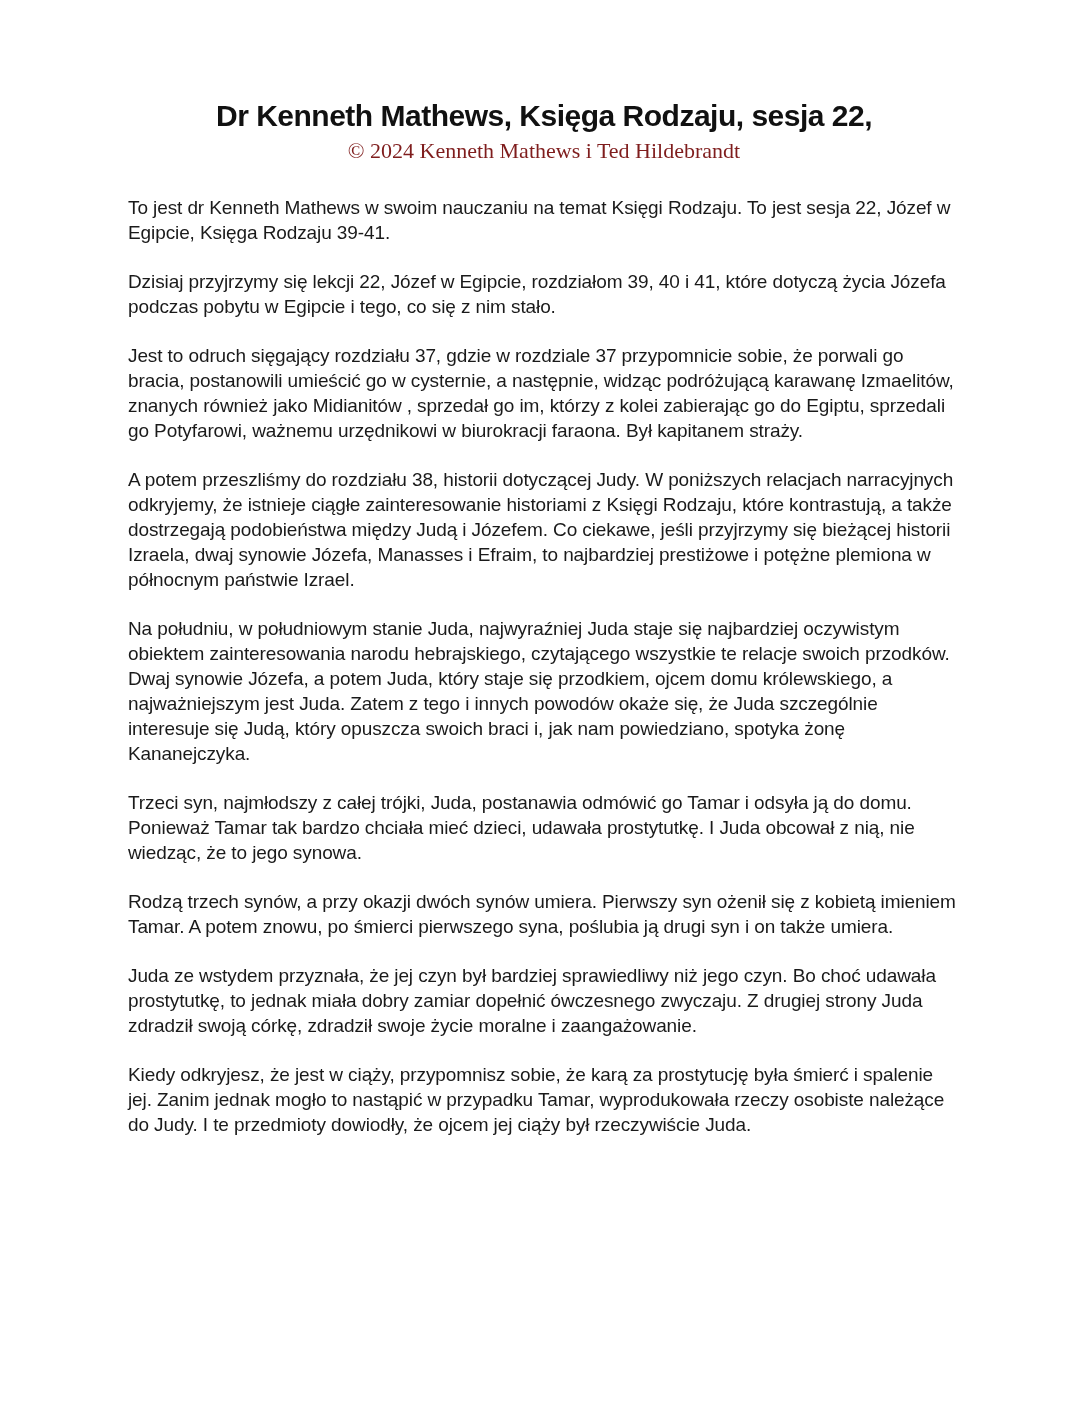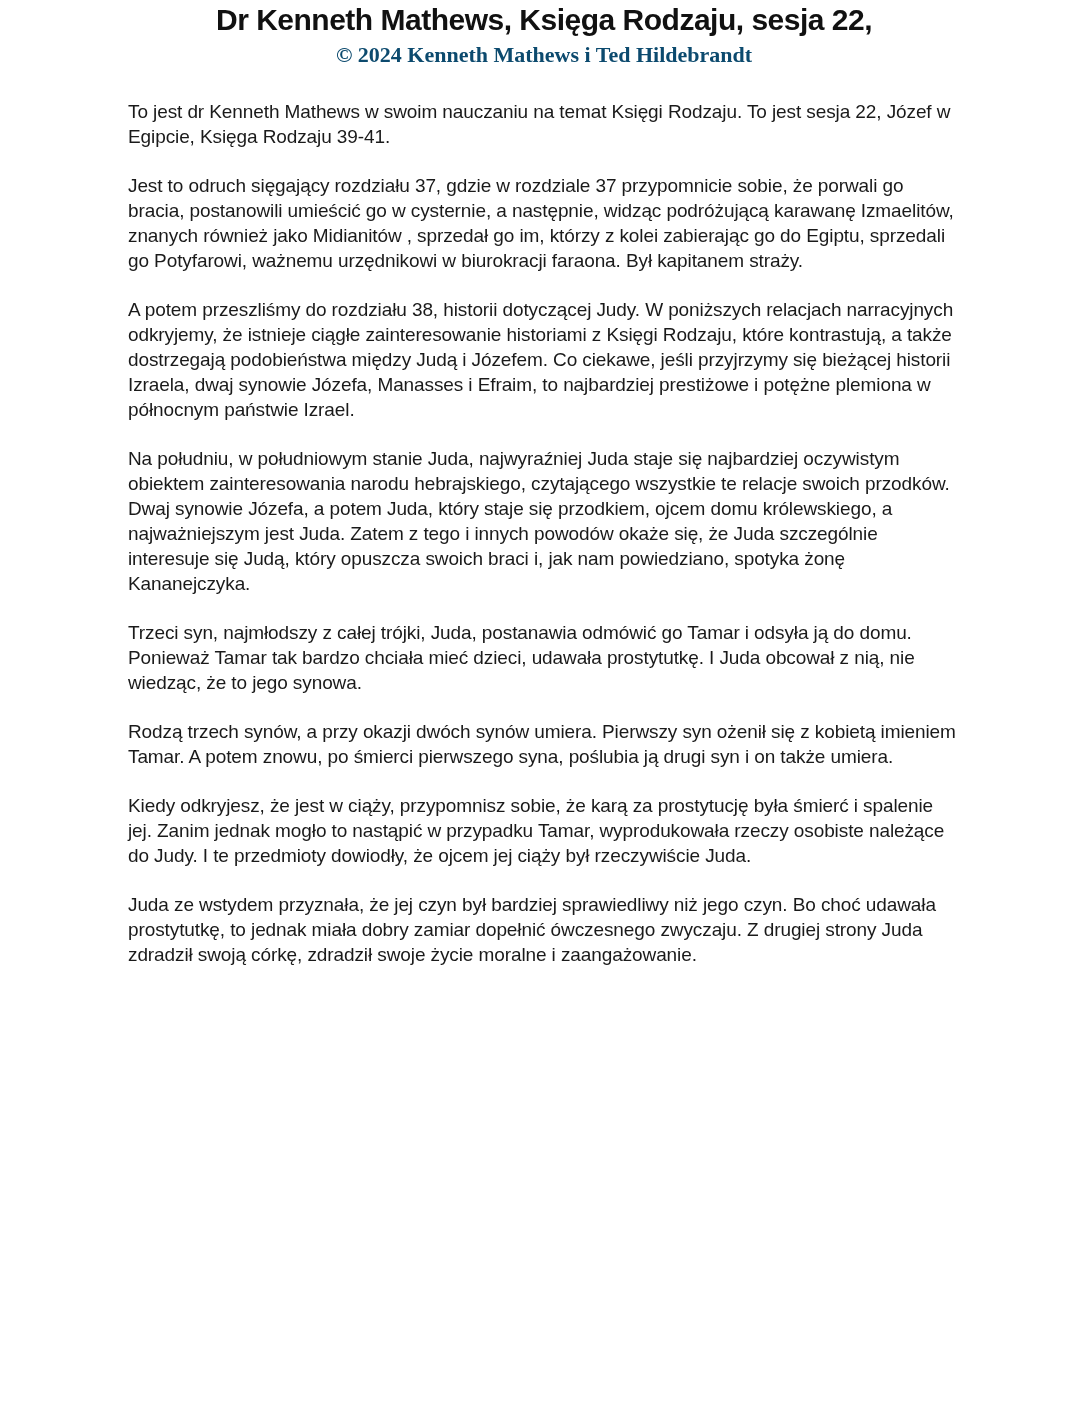--- a/index.html
+++ b/index.html
@@ -10,37 +10,38 @@
   .page {
     position: relative;
     width: 1088px;
     height: 1404px;
     background: #ffffff;
     overflow: hidden;
     font-family: "Liberation Sans", "DejaVu Sans", sans-serif;
     color: #1a1a1a;
   }
   .doc-header {
+    padding-top: 96px;
     text-align: center;
   }
   .doc-title {
     margin: 0;
     font-size: 30px;
     line-height: 39px;
     font-weight: bold;
     letter-spacing: -0.5px;
     color: #111111;
   }
   .doc-copyright {
     margin: 2px 0 0 0;
     font-family: "Liberation Serif", "DejaVu Serif", serif;
     font-size: 22px;
     line-height: 28px;
-    font-weight: bold;
-    color: #0c4a6e;
+    font-weight: normal;
+    color: #7f1d1d;
   }
   .doc-body {
     margin: 30px 128px 0 128px;
     width: 833px;
     font-size: 19px;
     line-height: 25px;
     letter-spacing: -0.1px;
     text-align: left;
   }
   .doc-body p {
@@ -53,21 +54,22 @@
 <div class="page">
   <header class="doc-header">
     <h1 class="doc-title">
       <span>Dr Kenneth Mathews, Księga Rodzaju, sesja 22,</span><br>
     </h1>
     <div class="doc-copyright">© 2024 Kenneth Mathews i Ted Hildebrandt</div>
   </header>
 
   <main class="doc-body">
     <p>To jest dr Kenneth Mathews w swoim nauczaniu na temat Księgi Rodzaju. To jest sesja 22, Józef w Egipcie, Księga Rodzaju 39-41.</p>
+    <p>Dzisiaj przyjrzymy się lekcji 22, Józef w Egipcie, rozdziałom 39, 40 i 41, które dotyczą życia Józefa podczas pobytu w Egipcie i tego, co się z nim stało.</p>
     <p>Jest to odruch sięgający rozdziału 37, gdzie w rozdziale 37 przypomnicie sobie, że porwali go bracia, postanowili umieścić go w cysternie, a następnie, widząc podróżującą karawanę Izmaelitów, znanych również jako Midianitów , sprzedał go im, którzy z kolei zabierając go do Egiptu, sprzedali go Potyfarowi, ważnemu urzędnikowi w biurokracji faraona. Był kapitanem straży.</p>
     <p>A potem przeszliśmy do rozdziału 38, historii dotyczącej Judy. W poniższych relacjach narracyjnych odkryjemy, że istnieje ciągłe zainteresowanie historiami z Księgi Rodzaju, które kontrastują, a także dostrzegają podobieństwa między Judą i Józefem. Co ciekawe, jeśli przyjrzymy się bieżącej historii Izraela, dwaj synowie Józefa, Manasses i Efraim, to najbardziej prestiżowe i potężne plemiona w północnym państwie Izrael.</p>
     <p>Na południu, w południowym stanie Juda, najwyraźniej Juda staje się najbardziej oczywistym obiektem zainteresowania narodu hebrajskiego, czytającego wszystkie te relacje swoich przodków. Dwaj synowie Józefa, a potem Juda, który staje się przodkiem, ojcem domu królewskiego, a najważniejszym jest Juda. Zatem z tego i innych powodów okaże się, że Juda szczególnie interesuje się Judą, który opuszcza swoich braci i, jak nam powiedziano, spotyka żonę Kananejczyka.</p>
     <p>Trzeci syn, najmłodszy z całej trójki, Juda, postanawia odmówić go Tamar i odsyła ją do domu. Ponieważ Tamar tak bardzo chciała mieć dzieci, udawała prostytutkę. I Juda obcował z nią, nie wiedząc, że to jego synowa.</p>
     <p>Rodzą trzech synów, a przy okazji dwóch synów umiera. Pierwszy syn ożenił się z kobietą imieniem Tamar. A potem znowu, po śmierci pierwszego syna, poślubia ją drugi syn i on także umiera.</p>
+    <p>Juda ze wstydem przyznała, że jej czyn był bardziej sprawiedliwy niż jego czyn. Bo choć udawała prostytutkę, to jednak miała dobry zamiar dopełnić ówczesnego zwyczaju. Z drugiej strony Juda zdradził swoją córkę, zdradził swoje życie moralne i zaangażowanie.</p>
     <p>Kiedy odkryjesz, że jest w ciąży, przypomnisz sobie, że karą za prostytucję była śmierć i spalenie jej. Zanim jednak mogło to nastąpić w przypadku Tamar, wyprodukowała rzeczy osobiste należące do Judy. I te przedmioty dowiodły, że ojcem jej ciąży był rzeczywiście Juda.</p>
-    <p>Juda ze wstydem przyznała, że jej czyn był bardziej sprawiedliwy niż jego czyn. Bo choć udawała prostytutkę, to jednak miała dobry zamiar dopełnić ówczesnego zwyczaju. Z drugiej strony Juda zdradził swoją córkę, zdradził swoje życie moralne i zaangażowanie.</p>
   </main>
 </div>
 
 </body></html>

